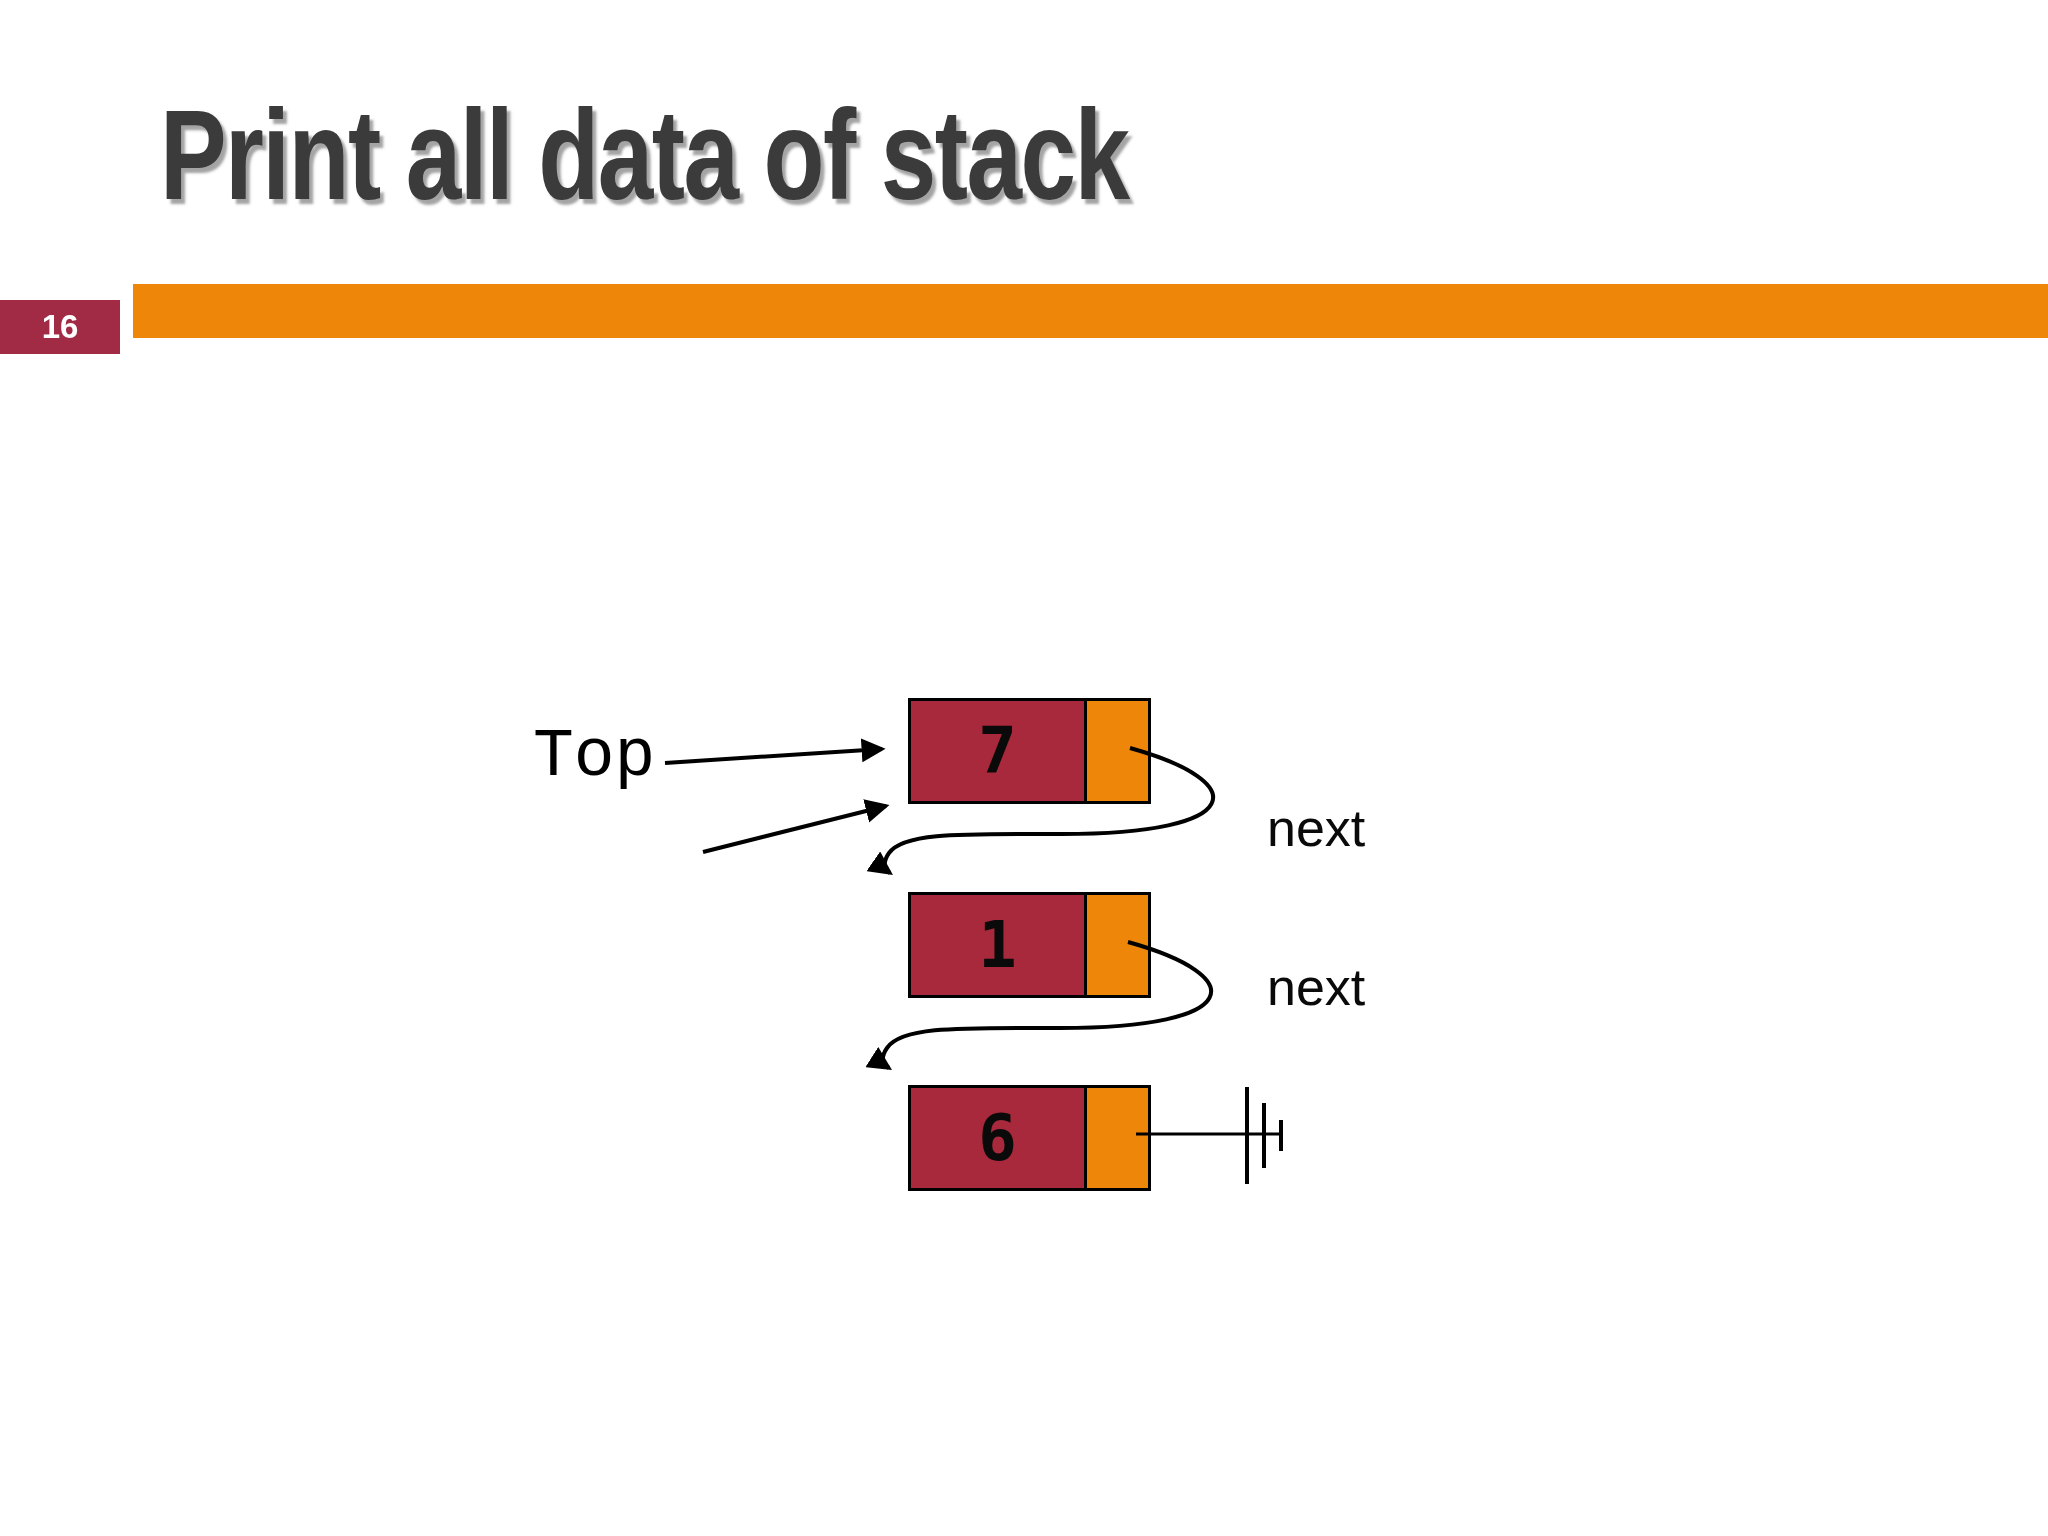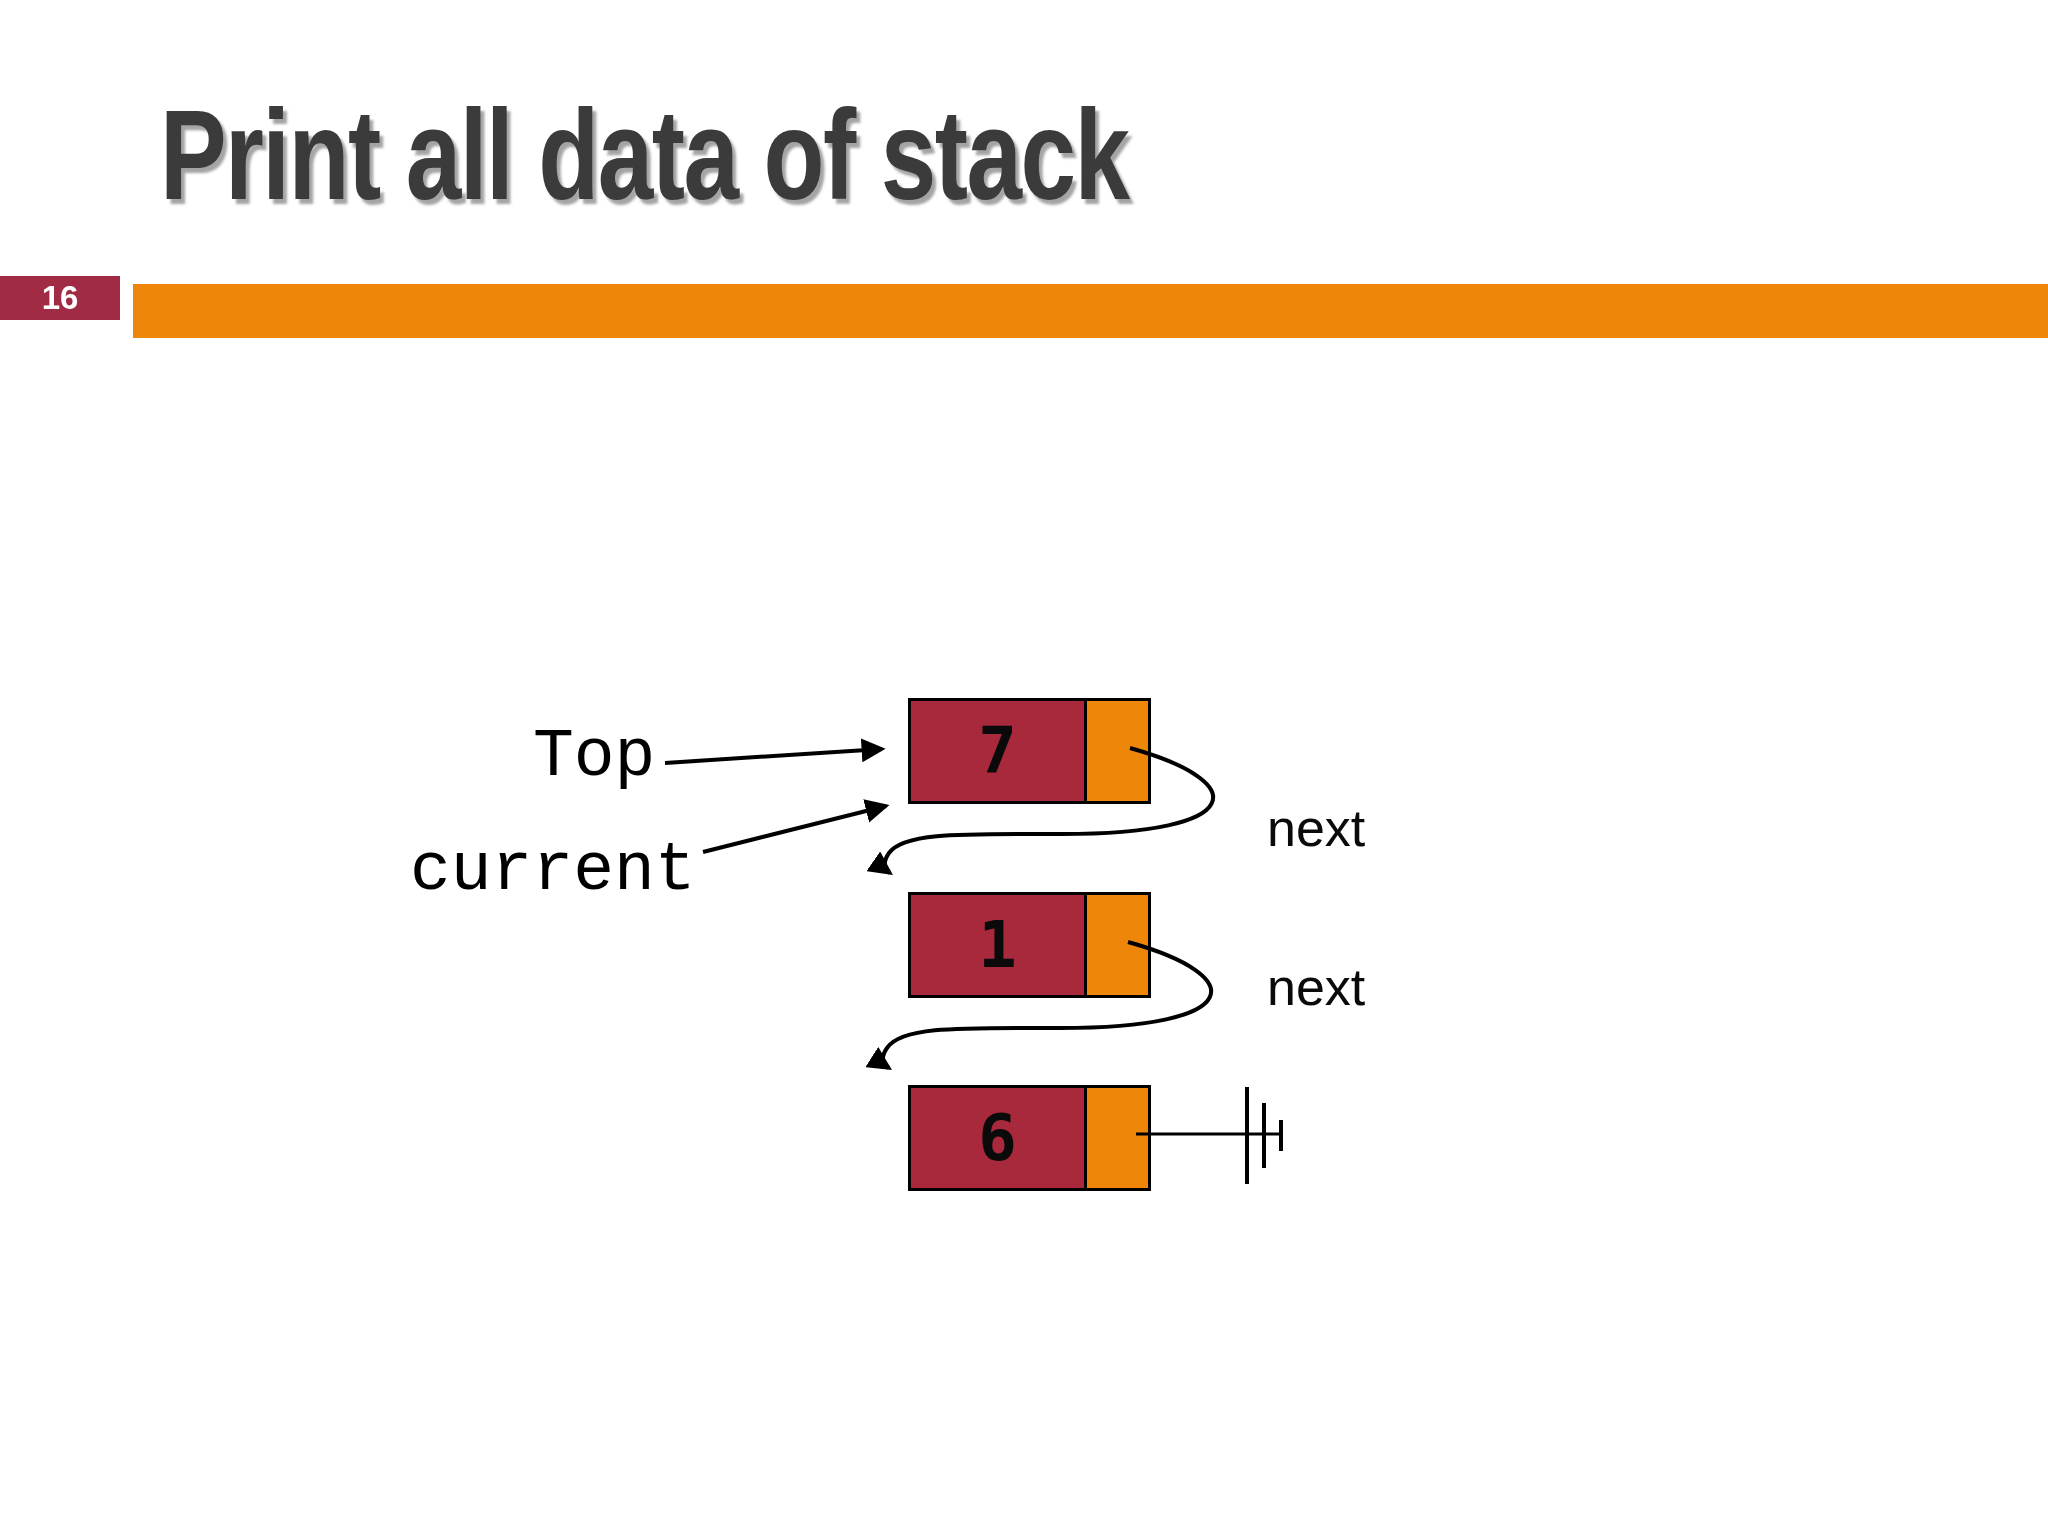--- a/index.html
+++ b/index.html
@@ -18,22 +18,22 @@
     line-height:1.05;
     color:var(--title-color,#3b3b3b);
     letter-spacing:-2px;
     transform:scaleX(0.78);
     transform-origin:left top;
     white-space:nowrap;
     text-shadow:5px 5px 3px rgba(90,90,90,0.55);
   }
   .page-badge{
     position:absolute;
-    left:0;top:276px;
-    width:120px;height:44px;
+    left:0;top:300px;
+    width:120px;height:54px;
     background:var(--badge-maroon,#a12b45);
     display:flex;align-items:center;justify-content:center;text-align:right;
   }
   .page-badge span{
     color:#ffffff;
     font-size:33px;
     font-weight:bold;
   }
   .accent-bar{
     position:absolute;
@@ -116,21 +116,20 @@
     <span class="value">1</span>
     <div class="next-field"></div>
   </div>
 
   <div class="node node-6">
     <span class="value">6</span>
     <div class="next-field"></div>
   </div>
 
   <div class="ptr-label ptr-top">Top</div>
-  <div class="ptr-label ptr-current">current</div>
 
   <div class="next-label next-label-1">next</div>
   <div class="next-label next-label-2">next</div>
 
   <svg class="arrows-layer" width="2048" height="1536" viewBox="0 0 2048 1536">
     <defs>
       <marker id="arrowhead" viewBox="0 0 10 10" refX="8.5" refY="5" markerWidth="6" markerHeight="6" orient="auto-start-reverse">
         <path d="M0,0 L10,5 L0,10 z" fill="#000"></path>
       </marker>
     </defs>

